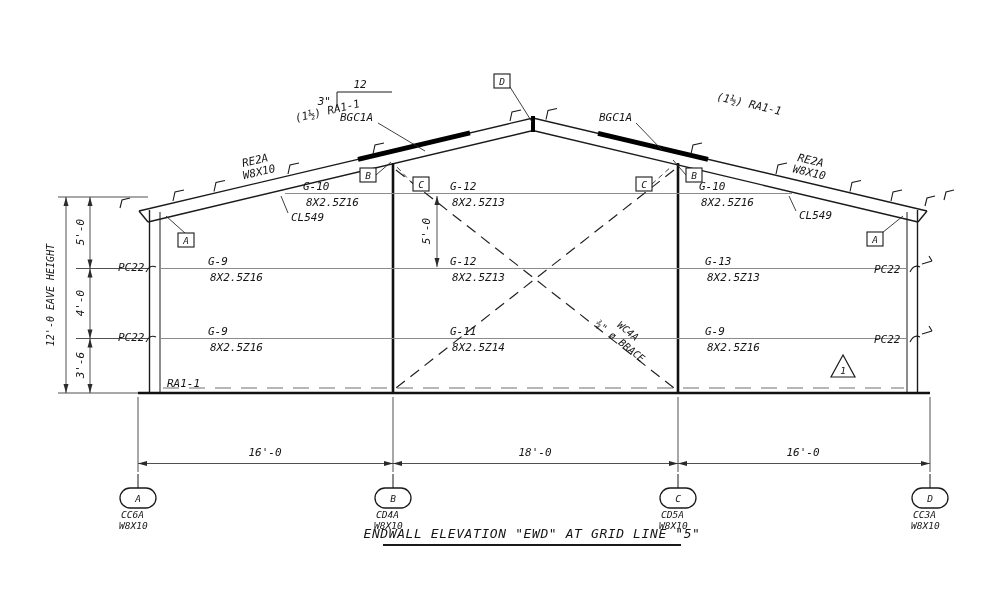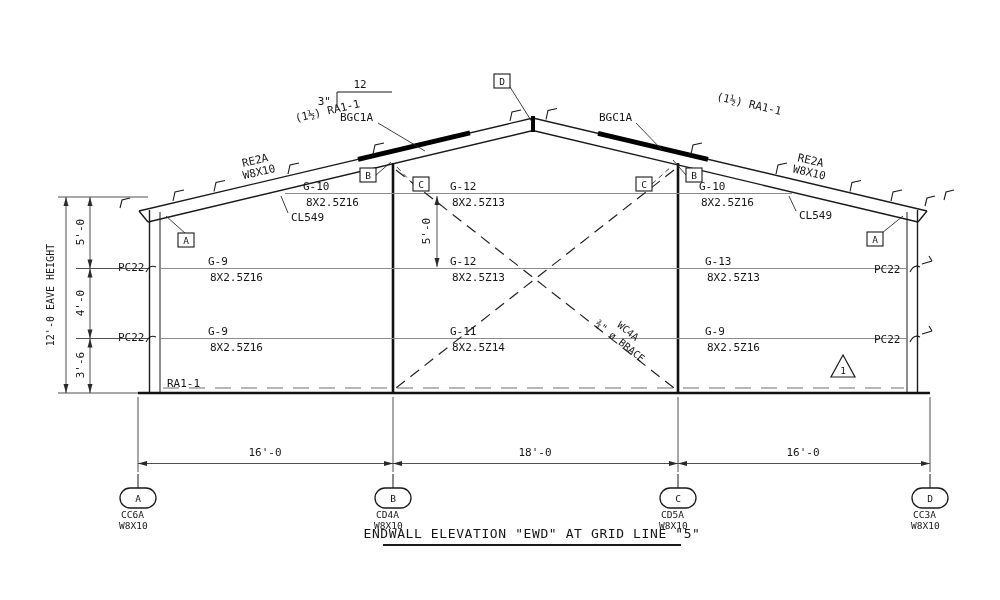--- a/index.html
+++ b/index.html
@@ -1,16 +1,16 @@
 <!DOCTYPE html>
 <html><head>
 <meta charset="utf-8">
 <style>
   html,body{margin:0;padding:0;background:#ffffff;}
-  .stage{width:1000px;height:600px;position:relative;background:#fff;overflow:hidden;}
+  .stage{width:1000px;height:600px;position:relative;background:#fff;overflow:hidden;font-style:italic;}
   svg{display:block;}
   text{font-family:"DejaVu Sans Mono","Liberation Mono",monospace;fill:#161616;}
   .t  {font-size:11px;}
   .ts {font-size:10px;}
   .tm {font-size:9.5px;}
   .tt {font-size:13px;letter-spacing:.6px;}
   .td {font-size:11px;}
   .ln {stroke:#1a1a1a;stroke-width:1.4;fill:none;}
   .thin{stroke:#1a1a1a;stroke-width:1;fill:none;}
   .thk{stroke:#111;stroke-width:2.6;fill:none;}

